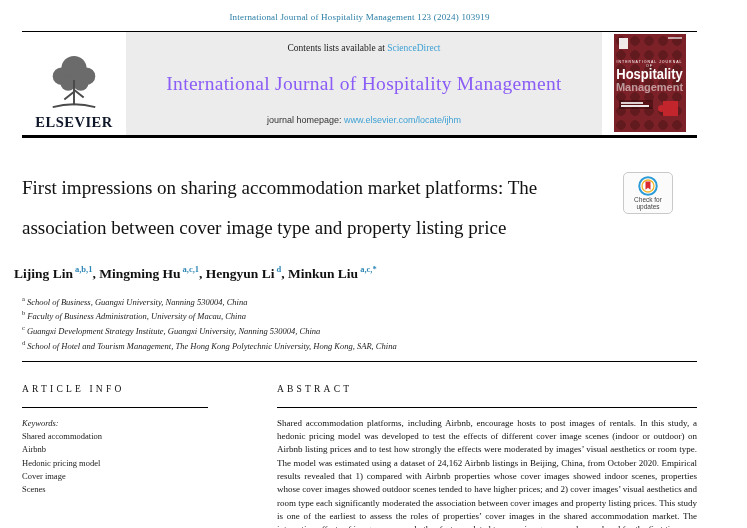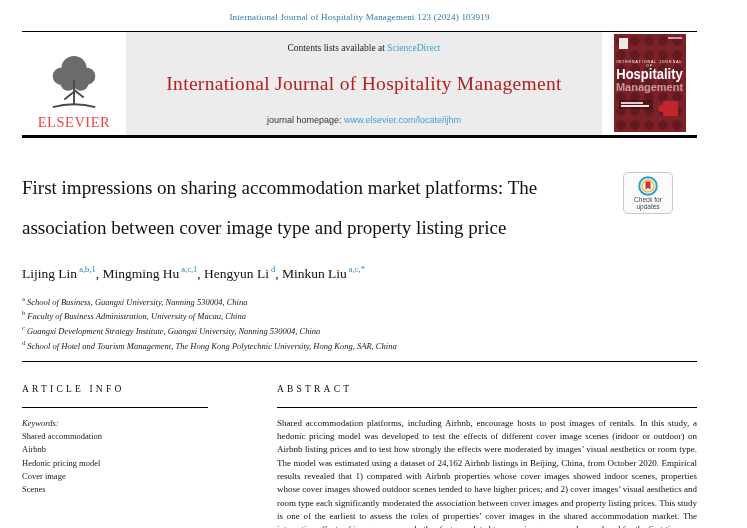--- a/index.html
+++ b/index.html
@@ -12,28 +12,28 @@
   .citation { text-align:center; padding-top:12px; font-size:9px;
               letter-spacing:.2px; color:#2a7ea5; }
 
   
   .header { margin:9px 22px 0 22px; border-top:1px solid #000;
             border-bottom:3px solid #000; display:flex; align-items:stretch;
             height:107px; }
   .logo-box { width:104px; background:#fff; display:flex; flex-direction:column;
               align-items:center; justify-content:flex-end; padding-bottom:4px; }
   .logo-box svg { width:58px; height:62px; }
-  .elsevier-word { font-size:14.5px; font-weight:normal; color:#ef4444;
+  .elsevier-word { font-size:14.5px; font-weight:bold; color:#0f172a;
                    letter-spacing:.5px; margin-top:1px; }
   .gray-band { flex:1; background:#ececec; display:flex; flex-direction:column;
                justify-content:space-between; text-align:center;
                padding:11px 4px 10px 4px; }
   .contents-line { font-size:9.5px; color:#222; }
   .link { color:#3ea1d5; }
-  .journal-title { font-size:19.5px; color:#b91c1c; letter-spacing:.3px; }
+  .journal-title { font-size:19.5px; color:#8b5cf6; letter-spacing:.3px; }
   .homepage-line { font-family:"Liberation Sans","DejaVu Sans",sans-serif;
                    font-size:9px; color:#333; }
   .cover-box { width:95px; background:#fff; display:flex; align-items:flex-start;
                justify-content:center; padding-top:2px; }
   .cover { position:relative; width:72px; height:98px; background:#7c2127;
            background-image:radial-gradient(circle, rgba(0,0,0,.22) 0 4.5px, rgba(0,0,0,0) 5px);
            background-size:14px 14px; overflow:hidden; cursor:pointer; }
   .cover-logo { position:absolute; top:4px; left:5px; width:9px; height:11px;
                 background:rgba(255,255,255,.9); }
   .cover-vol { position:absolute; top:3px; right:4px; width:14px; height:2px;
@@ -61,21 +61,21 @@
                  background:#fbfbfb; border:1px solid #c9c9c9; border-radius:5px;
                  display:flex; flex-direction:column; align-items:center;
                  justify-content:center; cursor:pointer; }
   .check-badge svg { width:20px; height:20px; }
   .check-badge .txt { font-family:"Liberation Sans",sans-serif; font-size:6.5px;
                       line-height:7.5px; color:#444; text-align:center; }
 
   
   .article-title { margin:30px 120px 0 22px; font-size:19px; line-height:40px;
                    color:#111; }
-  .authors { margin:16px 22px 0 22px; font-size:13.5px; color:#111; }
+  .authors { margin:16px 22px 0 14px; font-size:13.5px; color:#111;font-weight:bold; }
   .authors sup { color:#2e86b5; font-size:8.5px; margin-left:2px; }
   .affiliations { margin:11px 22px 0 22px; font-size:8.5px; font-style:italic;
                   line-height:12px; color:#222; }
   .affiliations sup { font-size:6.5px; font-style:normal; margin-right:2px; }
 
   .rule { margin:9px 22px 0 22px; border-top:1px solid #000; }
 
   
   .columns { display:flex; margin:0 22px; padding-top:22px; }
   .col-left { width:186px; margin-right:41px; flex-shrink:0; }

